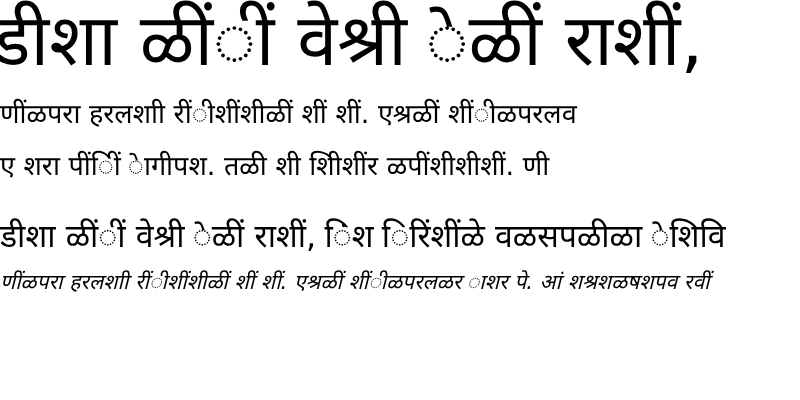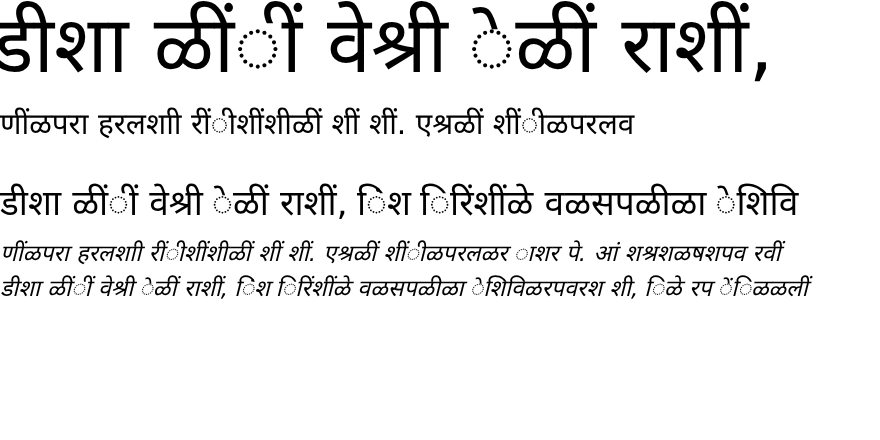--- a/index.html
+++ b/index.html
@@ -56,21 +56,21 @@
   }
 </style>
 </head>
 <body>
 
 <div class="specimen">
   <div class="line line-display">डीशा ळींीं वेश्री ेळीं राशीं,</div>
 
   <div class="line line-heading">णींळपरा हरलशाी रींीशींशीळीं शीं शीं. एश्रळीं शींीळपरलव</div>
 
+  <div class="line line-heading">ए शरा पींीिं ेागीपश. तळी शी शिीशींर ळपींशीशीशीं. णी</div>
 
   <div class="line line-subheading">डीशा ळींीं वेश्री ेळीं राशीं, िंश िरिंशींळे वळसपळीळा ेशिवि</div>
 
   <div class="line line-body line-body-first">णींळपरा हरलशाी रींीशींशीळीं शीं शीं. एश्रळीं शींीळपरलळर ाशर पे. आं शश्रशळषशपव रवीं</div>
 
 
-  <div class="line line-body">डीशा ळींीं वेश्री ेळीं राशीं, िंश िरिंशींळे वळसपळीळा ेशिविळरपवरश शी, िळे रप ेंिळळलीं</div>
 
 </div>
 
 </body></html>

